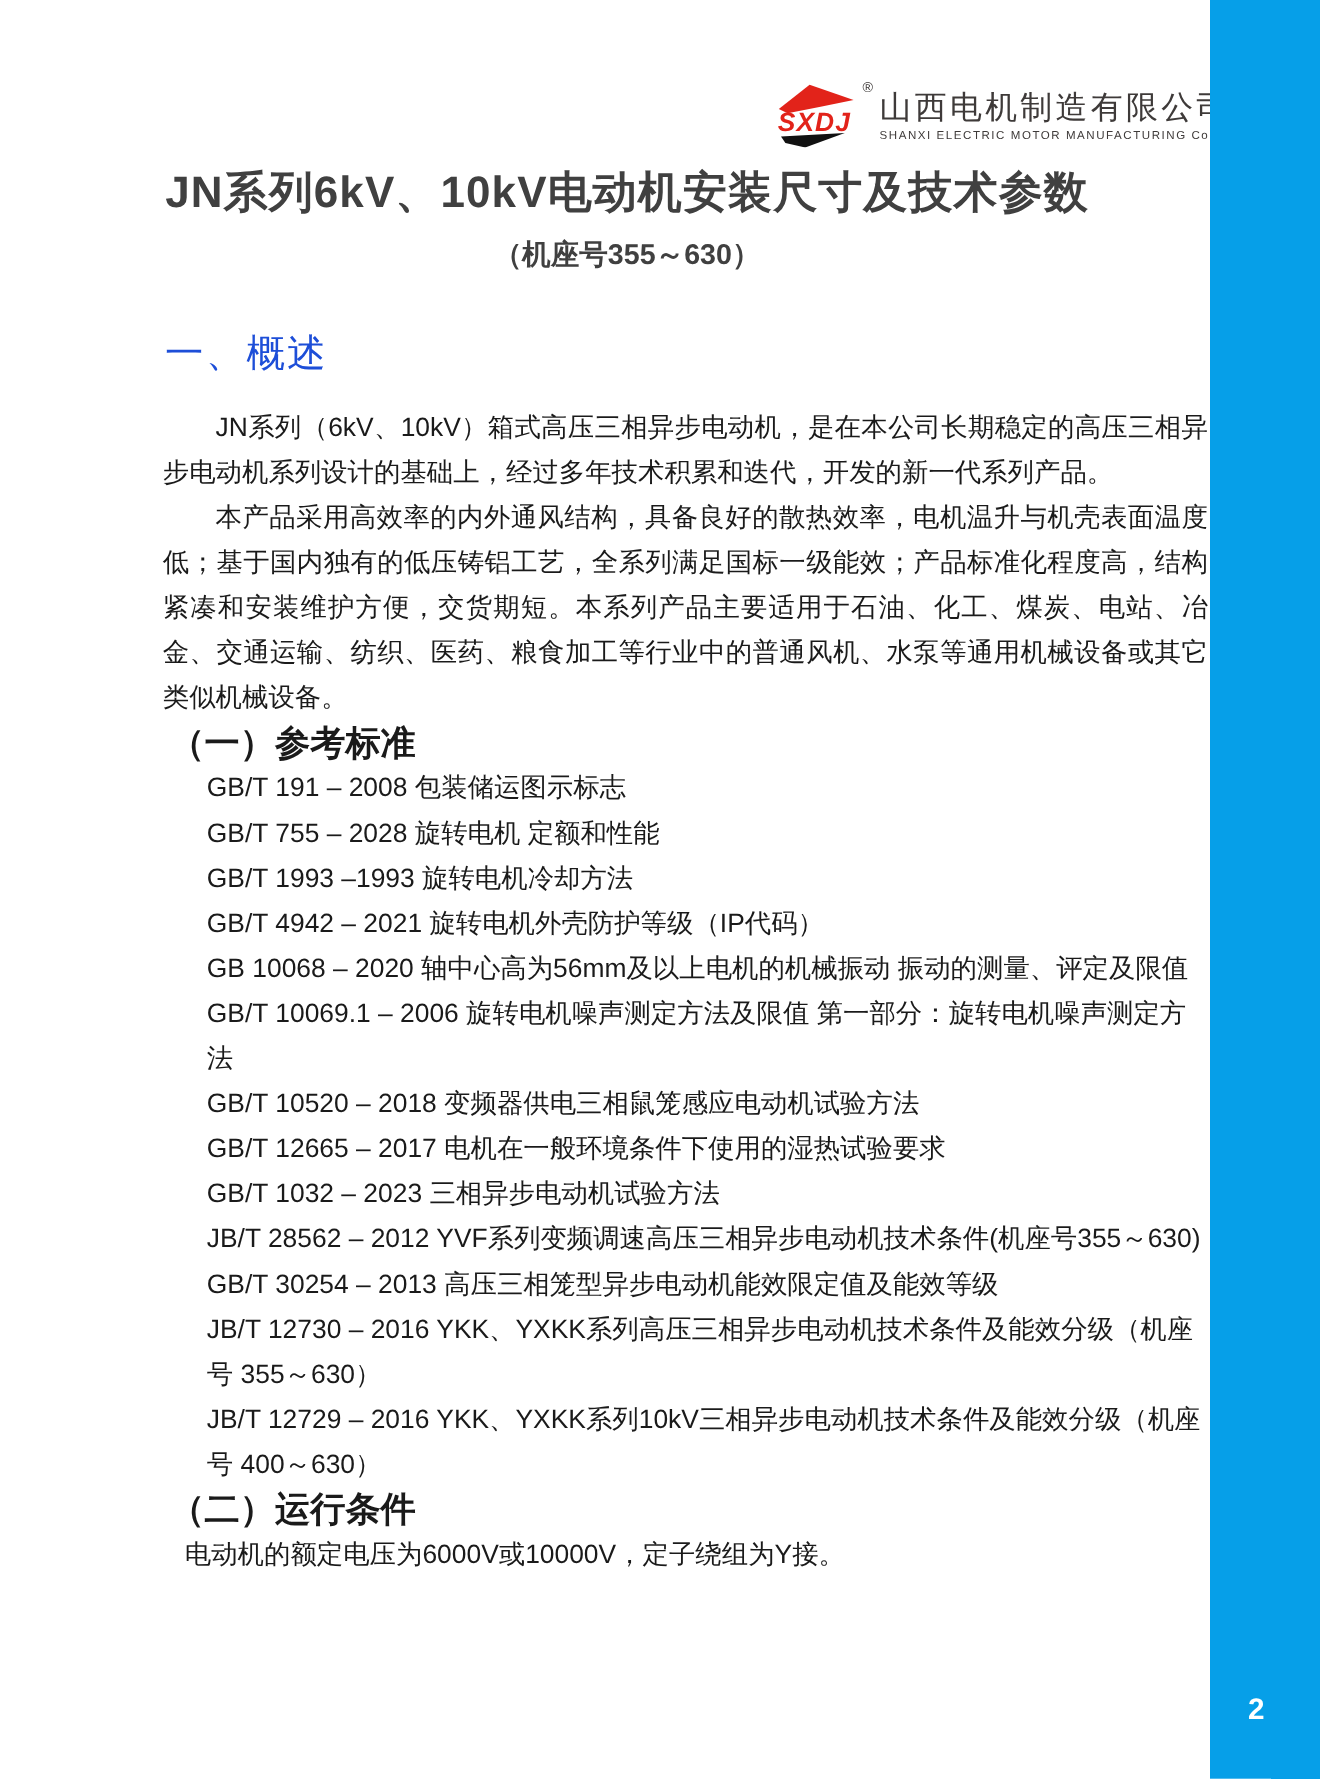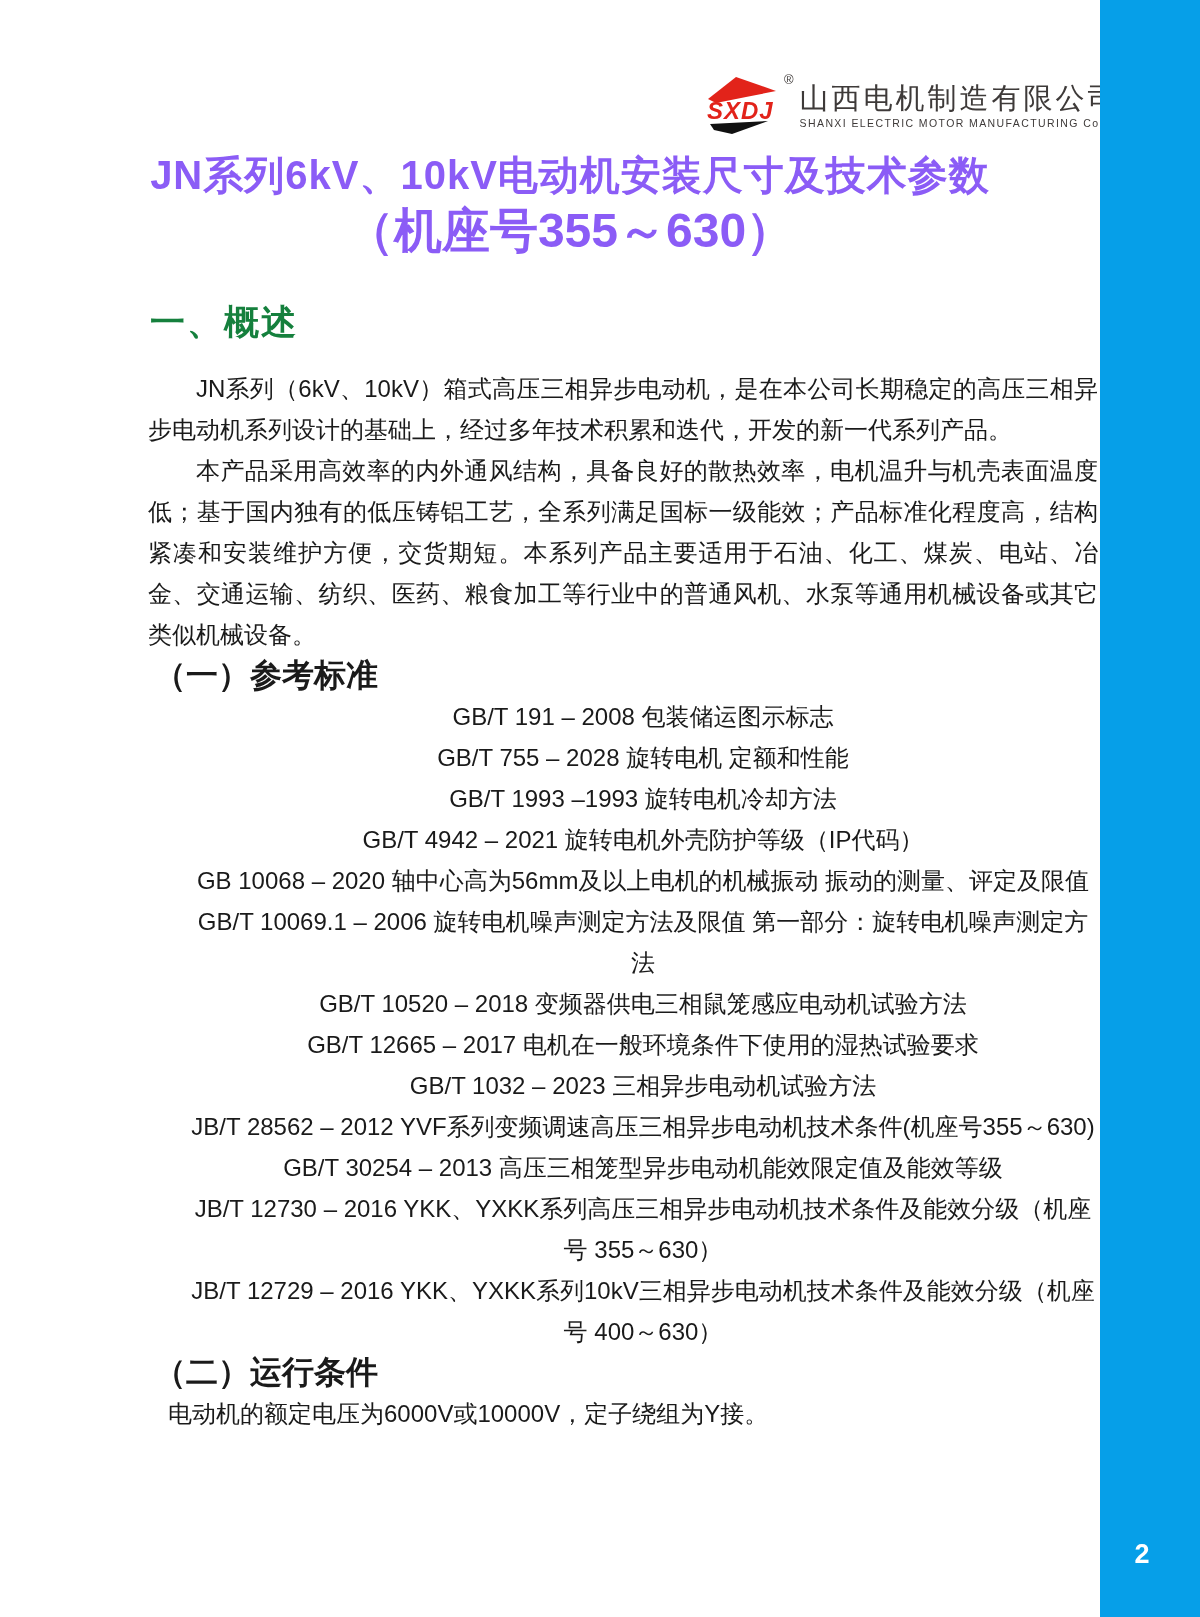--- a/index.html
+++ b/index.html
@@ -12,31 +12,31 @@
   .page-number{position:absolute;bottom:47px;left:0;width:84px;text-align:center;
     color:#ffffff;font-weight:bold;font-size:27px;}
   
   .logo{position:absolute;top:74px;left:706px;display:flex;align-items:flex-start;}
   .logo-emblem{width:76px;height:60px;flex:0 0 auto;}
   .logo-reg{font-size:13px;color:#3e3a39;margin:-2px 6px 0 2px;}
   .logo-names{display:flex;flex-direction:column;margin-top:8px;}
   .logo-cn{font-size:29px;color:#3e3a39;letter-spacing:3px;font-weight:500;line-height:32px;white-space:nowrap;}
   .logo-en{font-size:10.5px;color:#3e3a39;letter-spacing:1.4px;margin-top:3px;white-space:nowrap;}
   
-  .doc-title{position:absolute;top:148px;left:40px;width:1060px;text-align:center;color:#8b5cf6;font-weight:bold;}
+  .doc-title{position:absolute;top:148px;left:40px;width:1060px;text-align:center;color:#404040;font-weight:bold;}
   .doc-title .t1{font-size:40px;line-height:54px;letter-spacing:1px;}
-  .doc-title .t2{font-size:48px;line-height:50px;margin-top:4px;}
+  .doc-title .t2{font-size:26px;line-height:50px;margin-top:4px;}
   
   .sec-heading{position:absolute;top:300px;left:150px;font-size:35px;line-height:44px;
-    font-weight:bold;color:#15803d;letter-spacing:2px;}
+    font-weight:normal;color:#1d4ed8;letter-spacing:2px;}
   
   .content{position:absolute;top:368px;left:148px;width:950px;font-size:24px;line-height:41px;}
   .content p{margin:0;text-indent:2em;text-align:justify;}
   .subhead{font-weight:bold;font-size:32px;margin-left:6px;}
-  .std-item{margin-left:40px;text-align:center;}
+  .std-item{margin-left:40px;}
   .run-line{margin-left:20px;}
 </style>
 </head>
 <body>
 
 <div class="logo">
   <svg class="logo-emblem" viewBox="0 0 76 60" xmlns="http://www.w3.org/2000/svg">
     <polygon points="2,25 30,3 70,17 40,23 10,29" fill="#e2231a"></polygon>
     <text x="1" y="45" font-size="24" font-weight="bold" font-style="italic" fill="#e2231a" letter-spacing="1">SXDJ</text>
     <polygon points="4,50 62,47 26,60 8,56" fill="#111111"></polygon>

